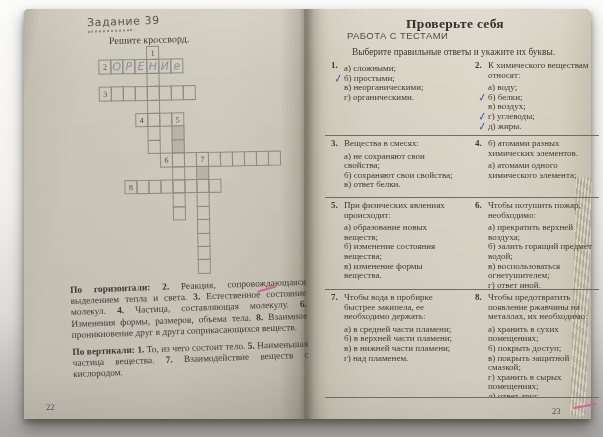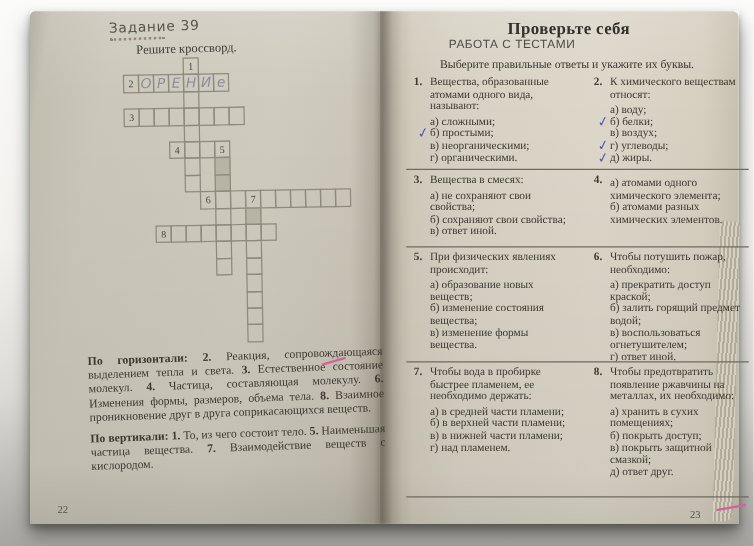--- a/index.html
+++ b/index.html
@@ -41,21 +41,21 @@
        font:9.4px/11.2px "Liberation Serif",serif;color:#3b3830;text-align:justify;}
   .clues p{margin:0 0 6px 0;}
   .pagenum{position:absolute;font:8.5px "Liberation Serif",serif;color:#55524a;}
   .pagenum.left{left:22px;top:393px;}
   .pagenum.right{left:528px;top:397px;}
   .pen-mark{position:absolute;height:2px;border-radius:2px;}
 
   
   .title-wrap{position:absolute;left:296px;top:5px;width:270px;text-align:center;}
   .rp-title{font:bold 13.5px "Liberation Serif",serif;letter-spacing:.3px;color:#33312b;}
-  .rp-section{position:absolute;left:294px;top:21px;
+  .rp-section{position:absolute;left:282px;top:21px;
        font:9.5px "Liberation Sans",sans-serif;letter-spacing:.4px;color:#4e4b45;padding-left:41px;}
   .rp-intro{position:absolute;left:328px;top:38px;font:9.4px "Liberation Serif",serif;color:#3b3830;}
   .qgrid{position:absolute;left:301px;top:49px;width:274px;}
   .qrow{display:flex;box-sizing:border-box;padding-left:6px;overflow:hidden;
        border-bottom:1px solid #6f6b61;}
   .qrow0{height:78px}.qrow1{height:62px}.qrow2{height:92px}.qrow3{height:108px}
   .qleft{width:130px;margin-right:14px;}
   .qright{width:118px;}
   .q{position:relative;box-sizing:border-box;padding:3px 0 0 13px;
        font:9px/9.6px "Liberation Serif",serif;color:#3d3a33;}
@@ -172,21 +172,20 @@
 
   <div class="title-wrap">
     <span class="rp-title">Проверьте себя</span>
   </div>
   <div class="rp-section">РАБОТА С ТЕСТАМИ</div>
   <div class="rp-intro">Выберите правильные ответы и укажите их буквы.</div>
   <div class="qgrid">
       <div class="qrow qrow0">
         <div class="q qleft">
           <span class="qnum">1.</span>
-          <div class="qstem">Вещества, образованные атомами одного вида, называют:</div>
           <div class="qopt ofirst">а) сложными;</div>
           <div class="qopt">б) простыми;<span class="check" style="color: rgb(81, 86, 189);">✓</span></div>
           <div class="qopt">в) неорганическими;</div>
           <div class="qopt">г) органическими.</div>
         </div>
         <div class="q qright">
           <span class="qnum">2.</span>
           <div class="qstem">К химического веществам относят:</div>
           <div class="qopt ofirst">а) воду;</div>
           <div class="qopt">б) белки;<span class="check" style="color: rgb(81, 86, 189);">✓</span></div>
@@ -194,59 +193,60 @@
           <div class="qopt">г) углеводы;<span class="check" style="color: rgb(81, 86, 189);">✓</span></div>
           <div class="qopt">д) жиры.<span class="check" style="color: rgb(81, 86, 189);">✓</span></div>
         </div>
       </div>
       <div class="qrow qrow1">
         <div class="q qleft">
           <span class="qnum">3.</span>
           <div class="qstem">Вещества в смесях:</div>
           <div class="qopt ofirst">а) не сохраняют свои свойства;</div>
           <div class="qopt">б) сохраняют свои свойства;</div>
-          <div class="qopt">в) ответ иной.</div>
+          <div class="qopt">в) ответ белки.</div>
         </div>
         <div class="q qright">
           <span class="qnum">4.</span>
+          <div class="qopt">б) атомами разных химических элементов.</div>
           <div class="qopt ofirst">а) атомами одного химического элемента;</div>
-          <div class="qopt">б) атомами разных химических элементов.</div>
         </div>
       </div>
       <div class="qrow qrow2">
         <div class="q qleft">
           <span class="qnum">5.</span>
           <div class="qstem">При физических явлениях происходит:</div>
           <div class="qopt ofirst">а) образование новых веществ;</div>
           <div class="qopt">б) изменение состояния вещества;</div>
           <div class="qopt">в) изменение формы вещества.</div>
         </div>
         <div class="q qright">
           <span class="qnum">6.</span>
           <div class="qstem">Чтобы потушить пожар, необходимо:</div>
-          <div class="qopt ofirst">а) прекратить доступ краской;</div>
+          <div class="qopt ofirst">а) прекратить верхней воздуха;</div>
           <div class="qopt">б) залить горящий предмет водой;</div>
           <div class="qopt">в) воспользоваться огнетушителем;</div>
           <div class="qopt">г) ответ иной.</div>
         </div>
       </div>
       <div class="qrow qrow3">
         <div class="q qleft">
           <span class="qnum">7.</span>
-          <div class="qstem">Чтобы вода в пробирке быстрее пламенем, ее необходимо держать:</div>
+          <div class="qstem">Чтобы вода в пробирке быстрее закипела, ее необходимо держать:</div>
           <div class="qopt ofirst">а) в средней части пламени;</div>
           <div class="qopt">б) в верхней части пламени;</div>
           <div class="qopt">в) в нижней части пламени;</div>
           <div class="qopt">г) над пламенем.</div>
         </div>
         <div class="q qright">
           <span class="qnum">8.</span>
           <div class="qstem">Чтобы предотвратить появление ржавчины на металлах, их необходимо:</div>
           <div class="qopt ofirst">а) хранить в сухих помещениях;</div>
           <div class="qopt">б) покрыть доступ;</div>
           <div class="qopt">в) покрыть защитной смазкой;</div>
+          <div class="qopt">г) хранить в сырых помещениях;</div>
           <div class="qopt">д) ответ друг.</div>
         </div>
       </div>
     </div>
   <div class="pagenum right">23</div>
   <div class="pen-mark" style="left:549px;top:396px;width:24px;background:#d2639c;transform:rotate(-10deg);"></div>
 </div>
 
 </body></html>

